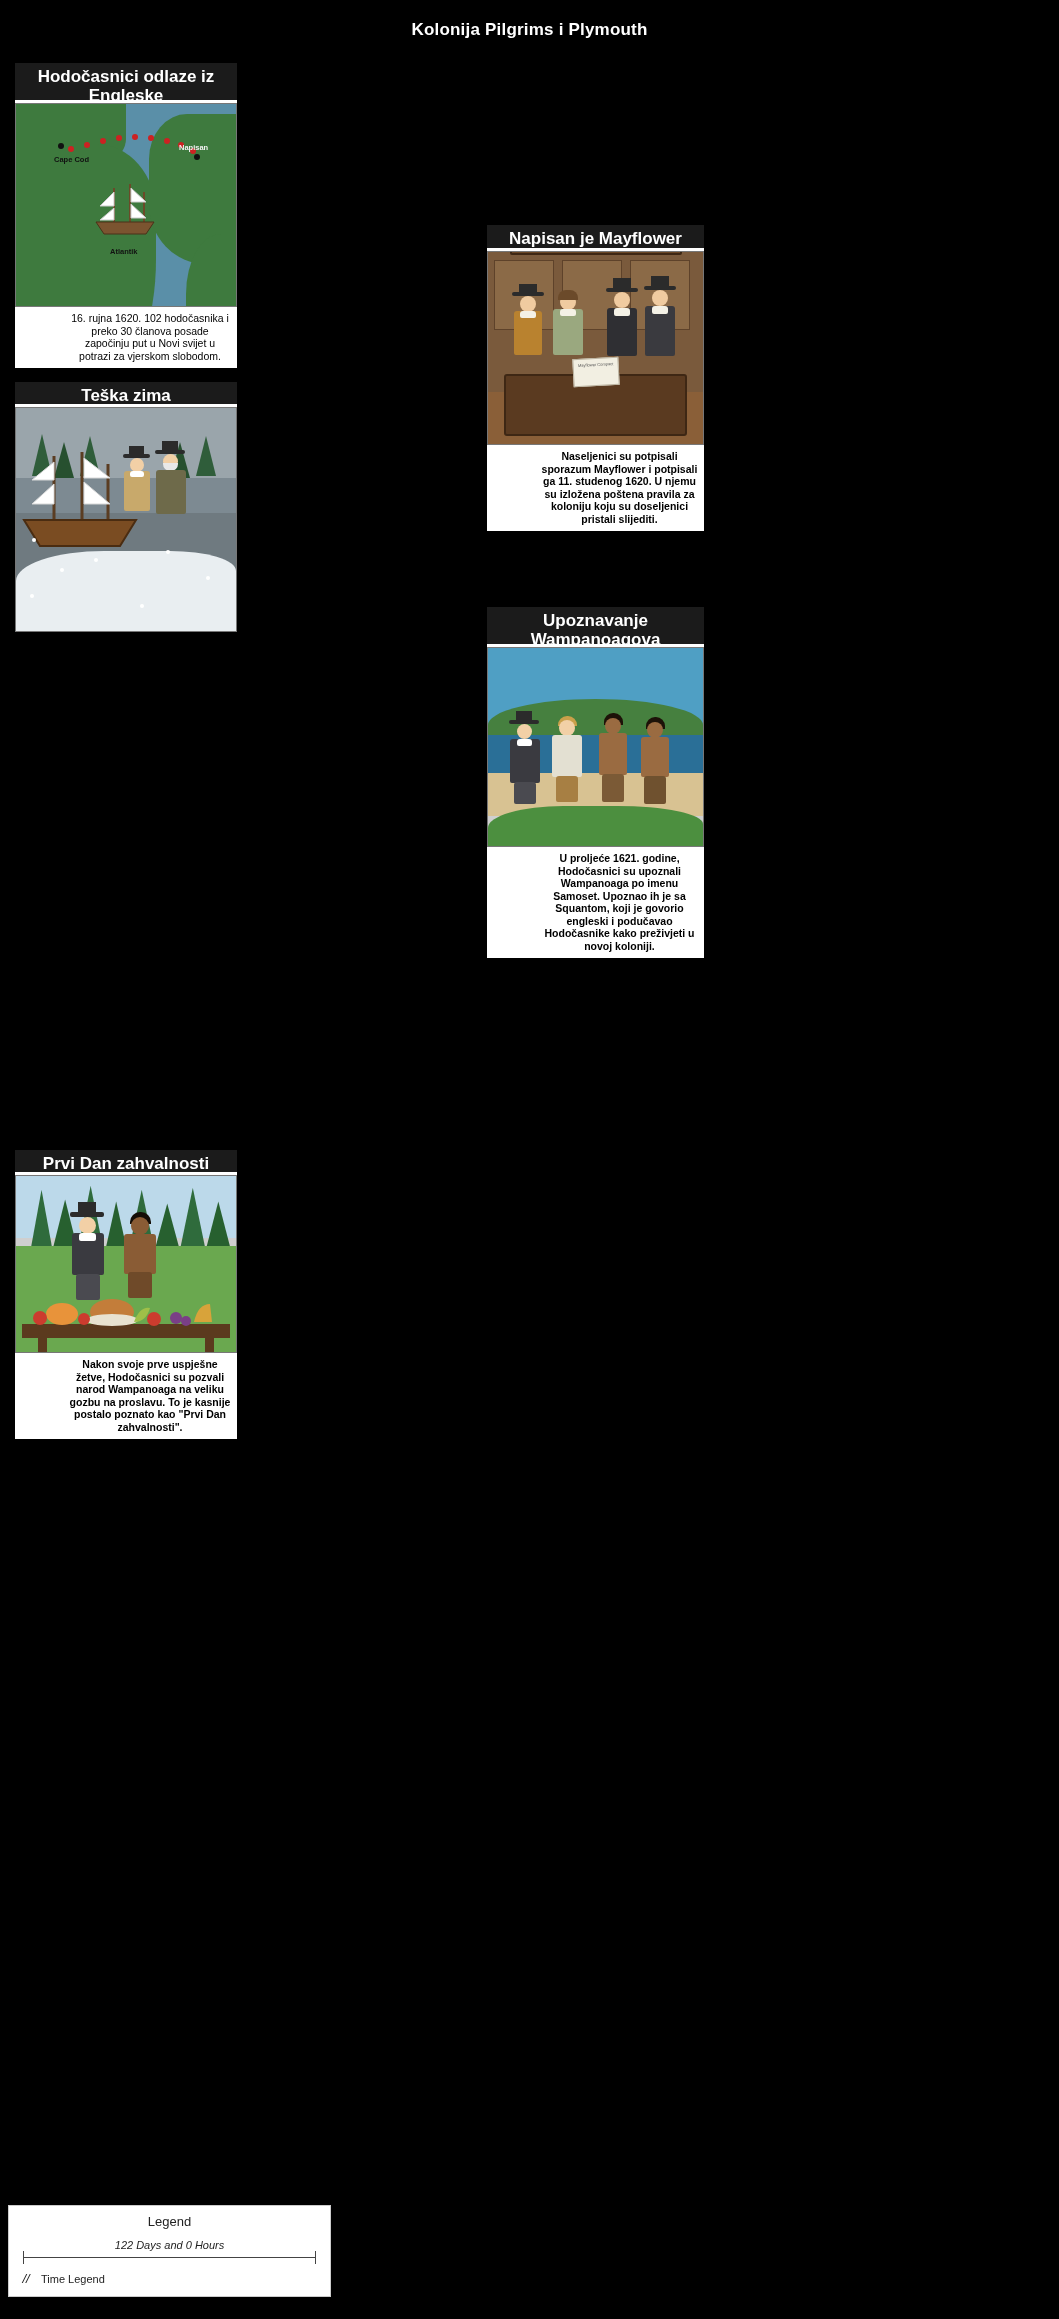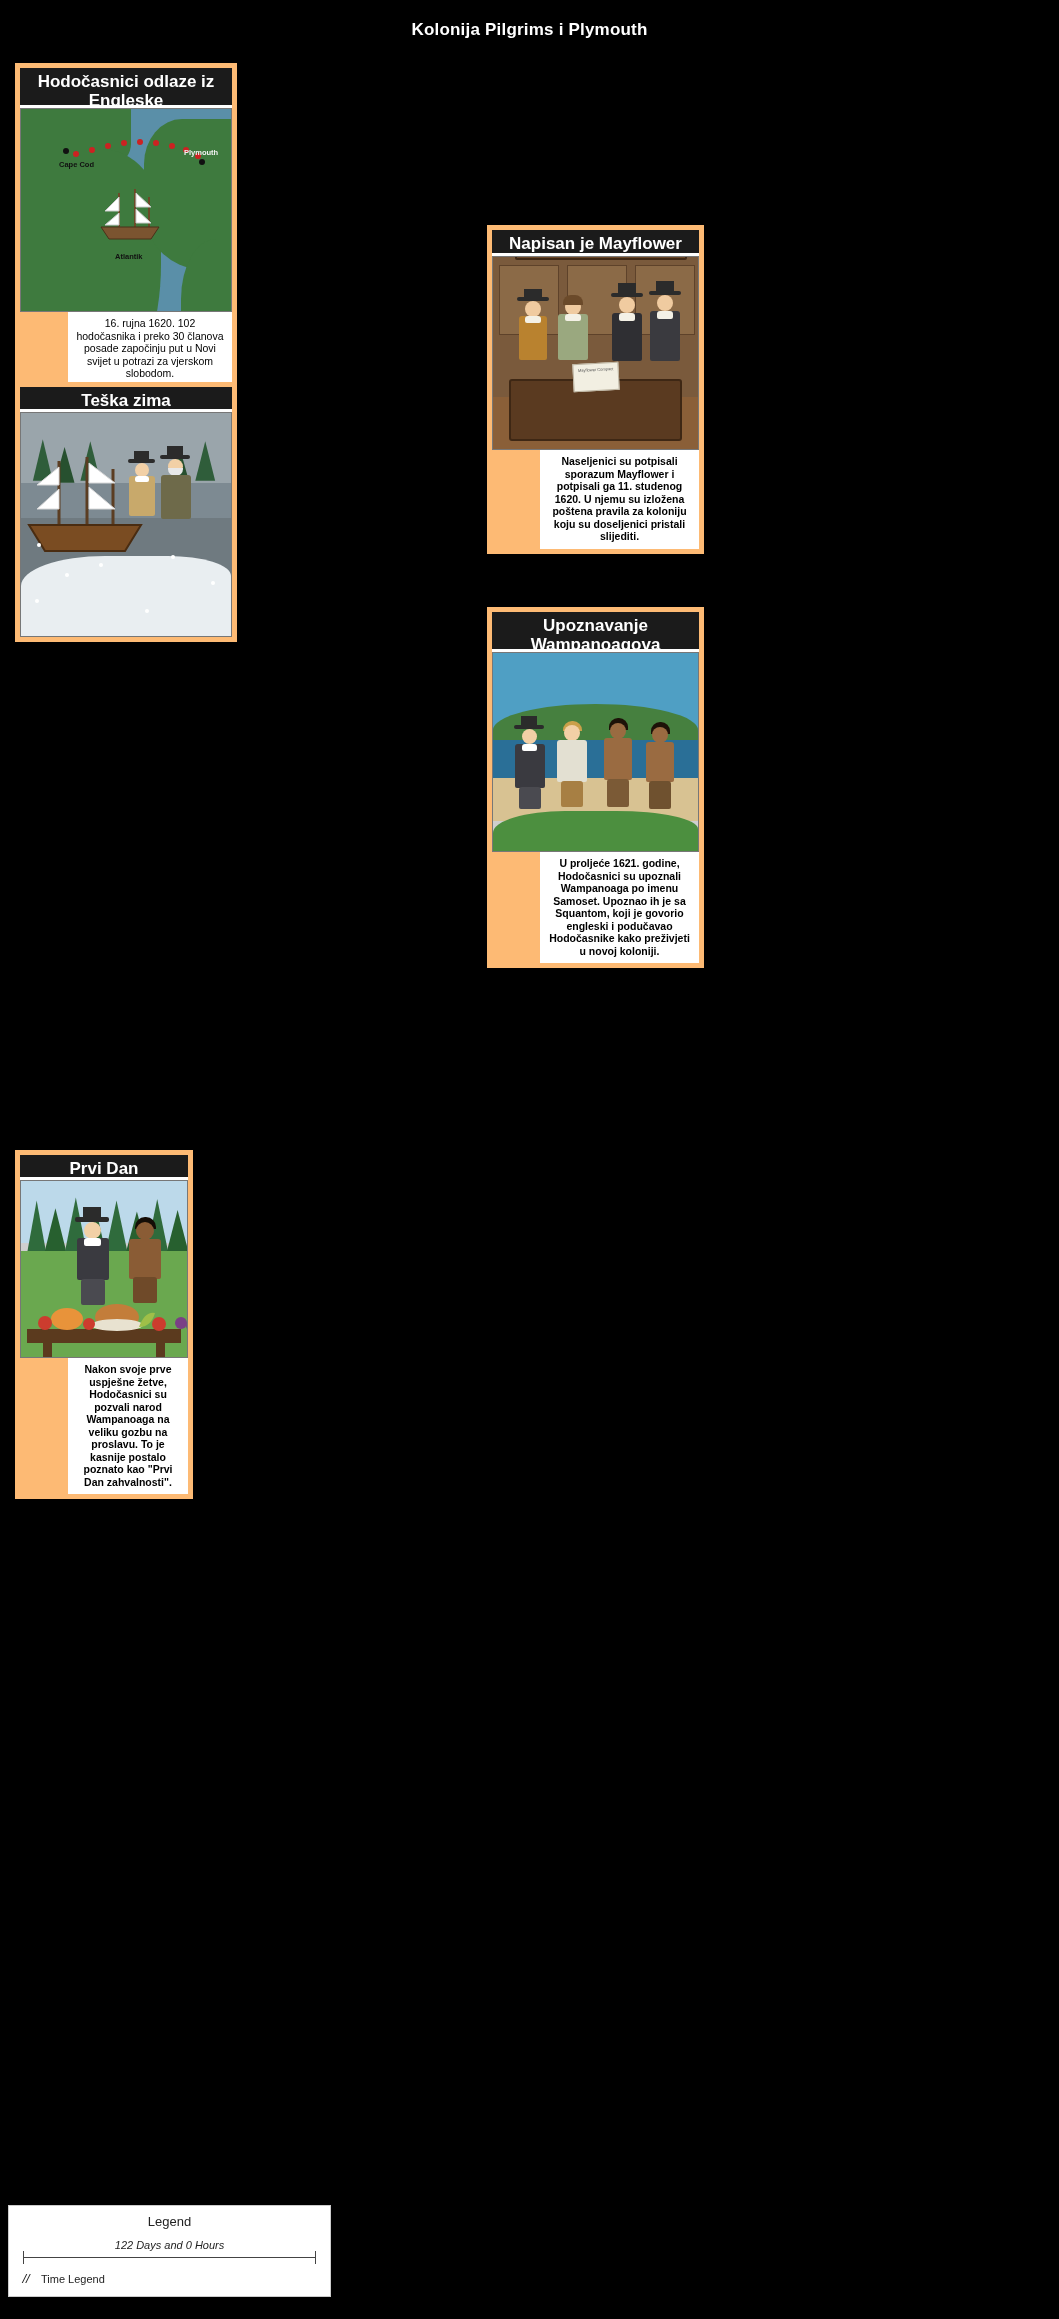--- a/index.html
+++ b/index.html
@@ -17,22 +17,21 @@
     text-align: center;
     color: #ffffff;
     font-size: 17px;
     font-weight: bold;
     letter-spacing: 0.2px;
   }
 
   
   .cell {
     position: absolute;
-    background: #fdba74;
-    padding: 5px;
+    background: #ffffff;
   }
   .cell-title {
     background: #1b1b1b;
     color: #ffffff;
     text-align: center;
     font-weight: bold;
     font-size: 17px;
     line-height: 19px;
     padding: 4px 4px 5px 4px;
     border-bottom: 3px solid #ffffff;
@@ -147,21 +146,21 @@
     <div class="map-dot" style="left:68px; top:38px;"></div>
     <div class="map-dot" style="left:84px; top:34px;"></div>
     <div class="map-dot" style="left:100px; top:31px;"></div>
     <div class="map-dot" style="left:116px; top:30px;"></div>
     <div class="map-dot" style="left:132px; top:31px;"></div>
     <div class="map-dot" style="left:148px; top:34px;"></div>
     <div class="map-dot" style="left:162px; top:38px;"></div>
     <div class="map-dot" style="left:174px; top:44px;"></div>
 
     <div class="map-city" style="left:178px;top:50px;"></div>
-    <div class="map-label" style="left:163px; top:39px; color:#f2f2f2;">Plymouth</div>
+    <div class="map-label" style="left:163px; top:39px; color:#f2f2f2;">Napisan</div>
     <div class="map-city" style="left:42px;top:39px;"></div>
     <div class="map-label" style="left:26px; top:51px;margin-left:12px;">Cape Cod</div>
     <div class="map-label" style="left:94px; top:143px;">Atlantik</div>
 
     <svg class="ship" viewBox="0 0 70 60">
       <line x1="24" y1="6" x2="24" y2="40" stroke="#6b4a28" stroke-width="2"></line>
       <line x1="40" y1="2" x2="40" y2="40" stroke="#6b4a28" stroke-width="2"></line>
       <line x1="54" y1="10" x2="54" y2="40" stroke="#6b4a28" stroke-width="2"></line>
       <path d="M24 10 L10 24 L24 24 Z" fill="#ffffff" stroke="#cccccc"></path>
       <path d="M24 26 L10 38 L24 38 Z" fill="#ffffff" stroke="#cccccc"></path>
@@ -300,21 +299,21 @@
     <div class="person" style="left:150px; top:68px; width:34px; height:90px;">
       <div class="p-body" style="left:8px; top:1px; width:19px; height:12px; background:#1d1208; border-radius:9px 9px 0 0;"></div>
       <div class="p-head" style="left:9px; top:6px; width:16px; height:16px; background:#9a6b41;"></div>
       <div class="p-body" style="left:3px; top:21px; width:28px; height:40px; background:#9a6b41;"></div>
       <div class="p-body" style="left:6px; top:60px; width:22px; height:28px; background:#6f512f;"></div>
     </div>
   </div>
   <div class="cell-caption">U proljeće 1621. godine, Hodočasnici su upoznali Wampanoaga po imenu Samoset. Upoznao ih je sa Squantom, koji je govorio engleski i podučavao Hodočasnike kako preživjeti u novoj koloniji.</div>
 </div>
 
-<div class="cell" style="left:15px; top:1150px; width:178px;">
+<div class="cell" style="left:15px; top:1150px; width:222px;">
   <div class="cell-title" style="height:25px;">Prvi Dan zahvalnosti</div>
   <div class="cell-art" style="height:178px;">
     <div class="t-sky"></div>
     <svg class="t-forest" viewBox="0 0 212 86">
       <polygon points="8,80 20,14 32,80" fill="#2f6b3c"></polygon>
       <polygon points="30,80 44,24 58,80" fill="#27602f"></polygon>
       <polygon points="56,80 70,10 84,80" fill="#2f6b3c"></polygon>
       <polygon points="84,80 96,26 108,80" fill="#27602f"></polygon>
       <polygon points="108,80 122,14 136,80" fill="#2f6b3c"></polygon>
       <polygon points="134,80 148,28 162,80" fill="#27602f"></polygon>

